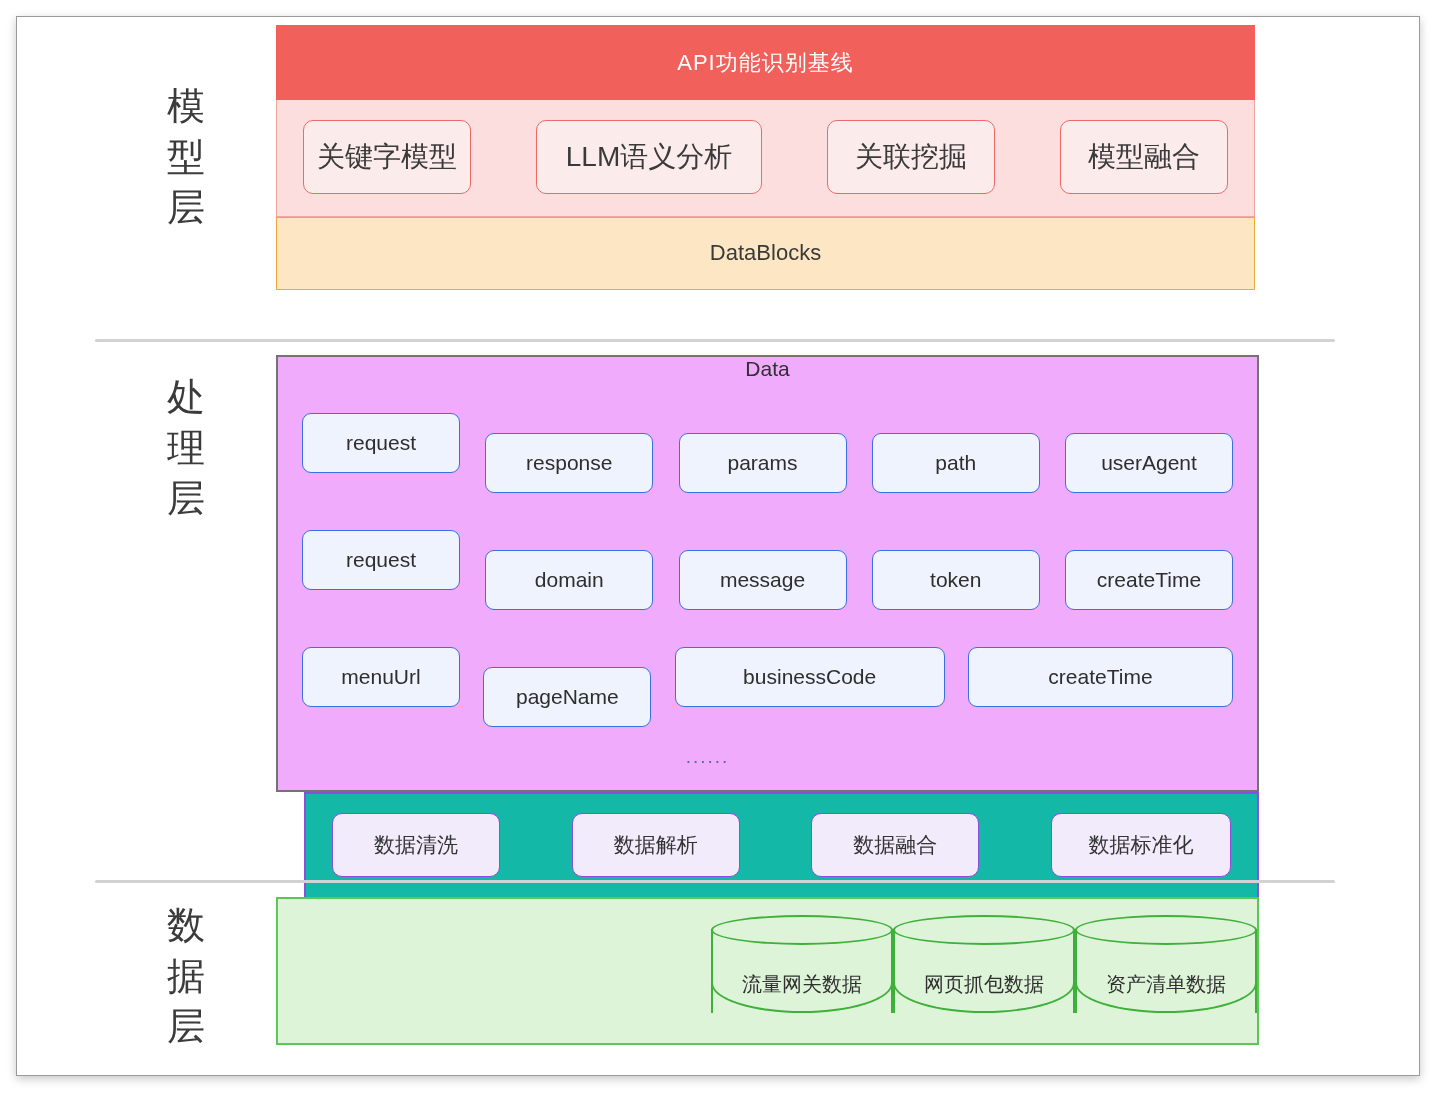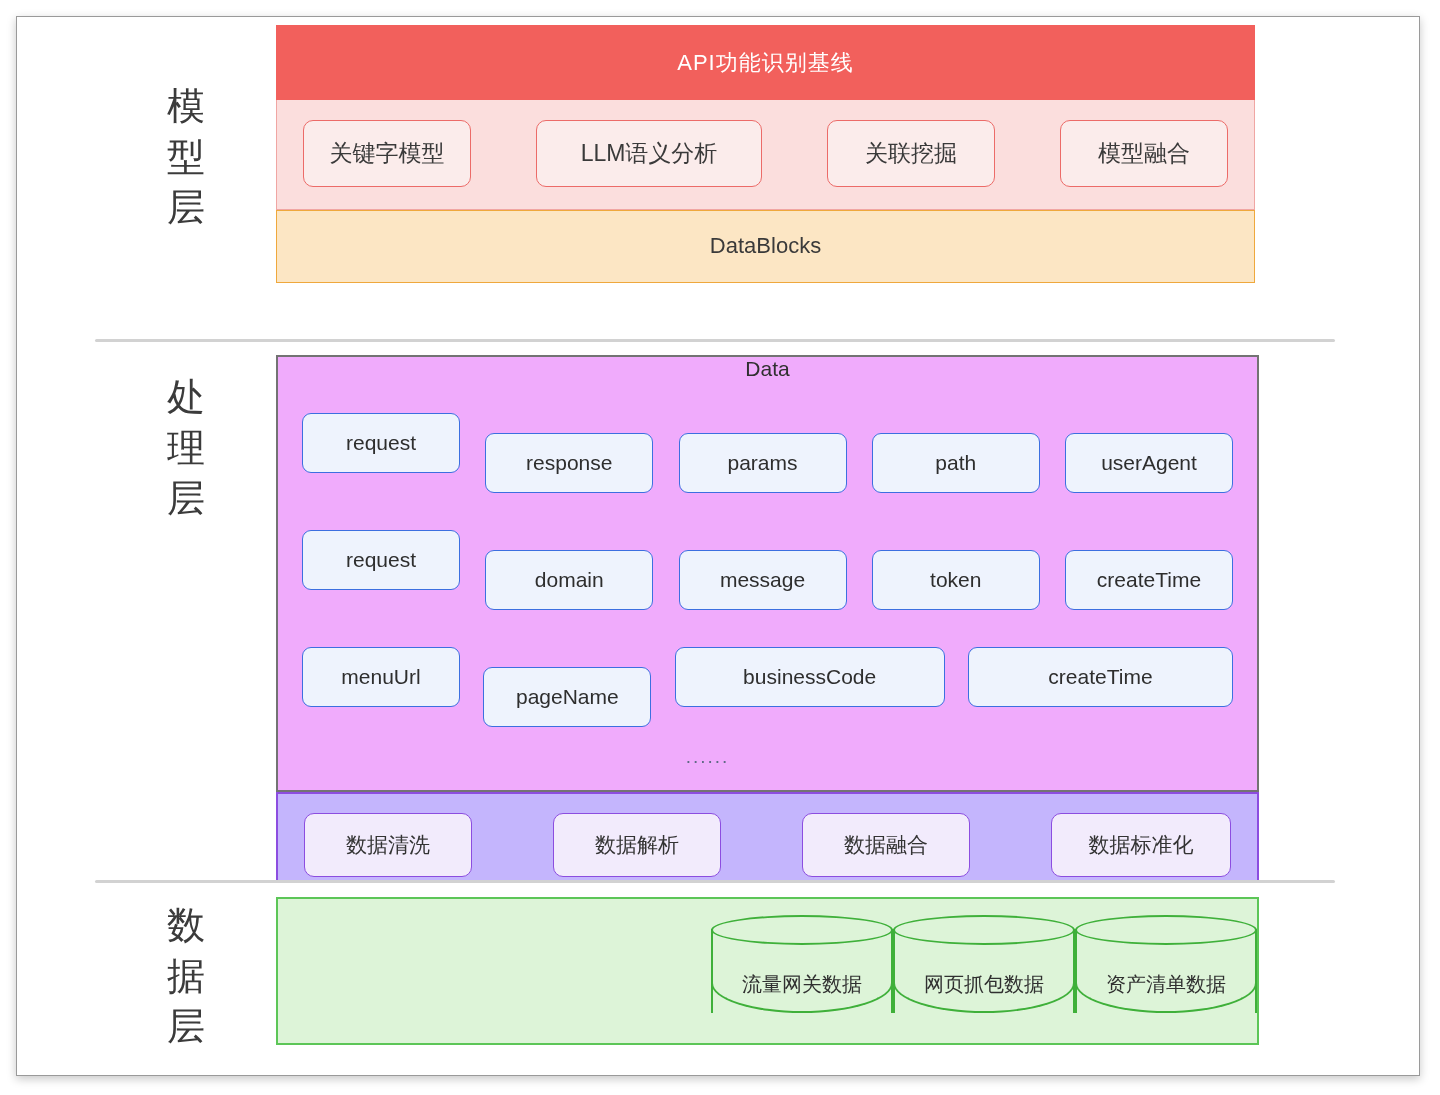--- a/index.html
+++ b/index.html
@@ -81,21 +81,21 @@
     display: flex;
     justify-content: space-between;
     align-items: center;
     box-sizing: border-box;
   }
   .pill-red {
     background: #fbeceb;
     border: 1.6px solid #ec6b68;
     border-radius: 10px;
     color: #3a3a3a;
-    font-size: 23px;
+    font-size: 28px;
     padding: 17px 0;
     text-align: center;
     box-sizing: border-box;
   }
   .pill-red.w1 { width: 168px; }
   .pill-red.w2 { width: 226px; }
   .pill-red.w3 { width: 168px; }
   .pill-red.w4 { width: 168px; }
 
   .datablocks-band {
@@ -151,27 +151,28 @@
   .ellipsis-row {
     text-align: center;
     color: #5e6a84;
     font-size: 19px;
     letter-spacing: 2px;
     padding: 2px 0 14px;
     margin-right: 120px;
   }
 
   .ops-band {
-    background: #c4b5fd;
+    background: #14b8a6;
     border: 2px solid #8c4de0;
-    padding: 19px 26px 4px;
+    padding: 19px 26px 20px;
     display: flex;
     justify-content: space-between;
     align-items: center;
     box-sizing: border-box;
+    margin-left: 28px;
   }
   .pill-purple {
     background: #f2ebfc;
     border: 1.8px solid #8c4de0;
     border-radius: 10px;
     color: #333333;
     font-size: 21px;
     text-align: center;
     padding: 17px 0;
     box-sizing: border-box;

